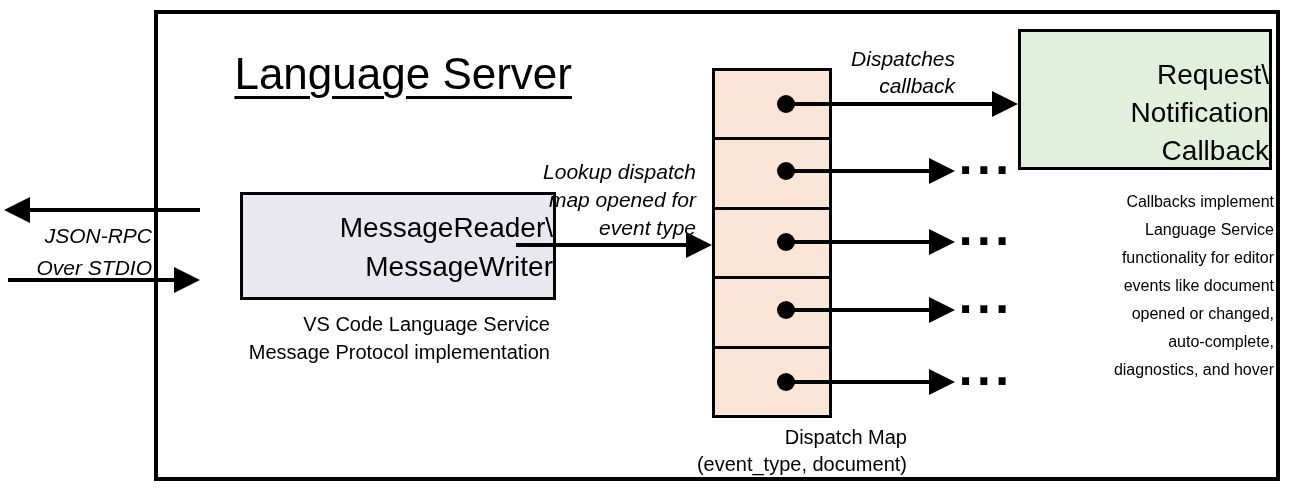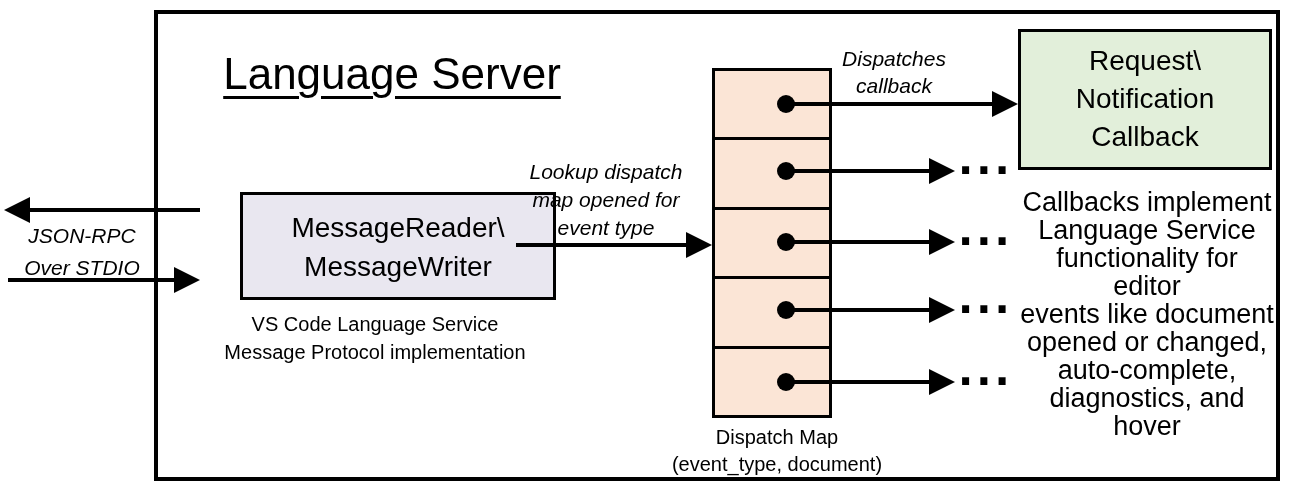--- a/index.html
+++ b/index.html
@@ -1,38 +1,38 @@
 <!DOCTYPE html>
 <html><head>
 <meta charset="utf-8">
 <style>
   html,body{margin:0;padding:0;background:#fff;}
   body{width:1291px;height:494px;position:relative;overflow:hidden;
        font-family:"Liberation Sans",sans-serif;color:#000;}
   .abs{position:absolute;}
   .pre{white-space:pre-line;}
-  .center{text-align:center;}
+  .center{text-align:right;}
 
   #outer-box{left:154px;top:10px;width:1126px;height:471px;
              border:4px solid #000;box-sizing:border-box;background:#fff;}
 
   #title{left:212px;top:46px;width:360px;font-size:44px;line-height:56px;
          text-decoration:underline;text-decoration-thickness:3px;
          text-underline-offset:7px;}
 
   .node{box-sizing:border-box;border:3px solid #000;font-size:28px;}
   #reader-box{left:200px;top:192px;width:316px;height:108px;
               line-height:39px;padding-top:13px;}
   #callback-box{left:1018px;top:29px;width:254px;height:141px;
-                line-height:38px;padding-top:10px;}
+                line-height:38px;padding-top:24px;}
 
   .caption{font-size:20px;}
   #reader-caption{left:200px;top:310px;width:350px;line-height:28px;}
   #map-caption{left:647px;top:424px;width:260px;line-height:27px;}
-  #callbacks-note{left:1020px;top:188px;width:254px;line-height:28px;font-size:27px;}
+  #callbacks-note{left:1020px;top:188px;width:254px;line-height:28px;font-size:16px;}
 
   .flabel{font-style:italic;font-size:21px;}
   #stdio-label{left:12px;top:220px;width:140px;line-height:32px;}
   #lookup-label{left:516px;top:158px;width:180px;line-height:28px;}
   #dispatches-label{left:833px;top:45px;width:122px;line-height:27px;}
 
   #dispatch-map{left:712px;top:68px;width:120px;height:350px;
                 border:3px solid #000;box-sizing:border-box;
                 display:flex;flex-direction:column;}
   #dispatch-map .cell{flex:1;}

